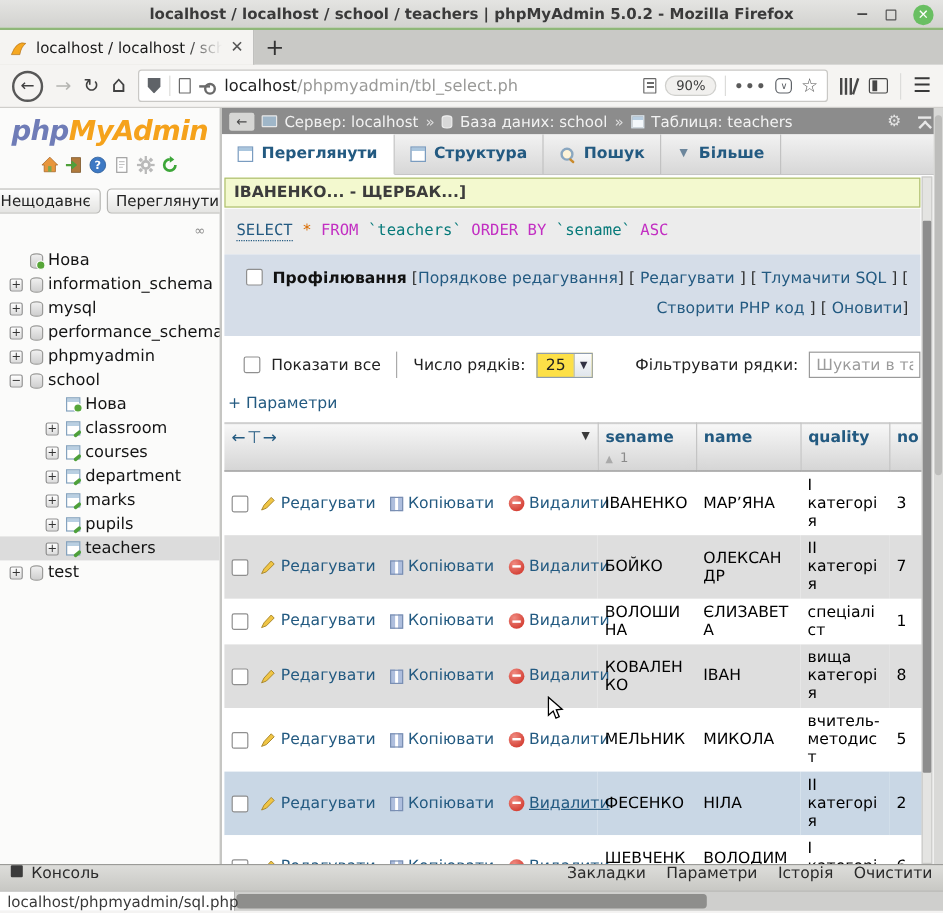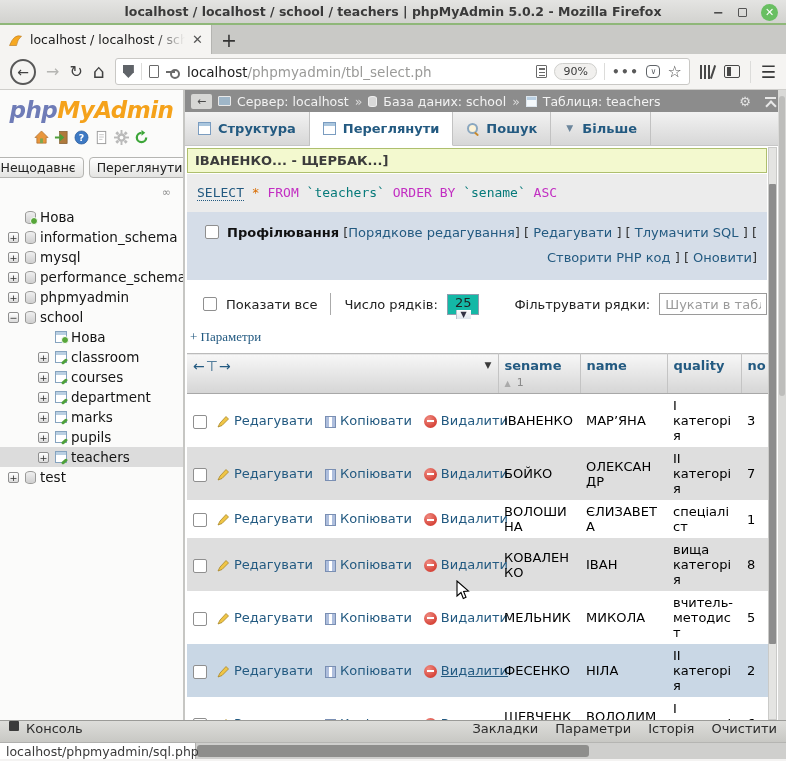--- a/index.html
+++ b/index.html
@@ -114,27 +114,27 @@
   .tok-star{color:#d96c00;}
   .profiling{background:#d5dde8;padding:9px 10px 10px 0;font-size:13px;text-align:right;line-height:1.9;}
   .profiling .chk{vertical-align:-2px;margin-right:8px;}
   .prof-label{font-weight:bold;color:#111;}
   .plink{color:#235a81;text-decoration:none;}
   .pbr{color:#333;}
   .checkbox{display:inline-block;width:14px;height:14px;background:#fff;border:1px solid #8f8f8f;border-radius:2px;}
 
   .controls{display:flex;align-items:center;gap:9px;padding:13px 0 12px 16px;font-size:13px;color:#222;}
   .vsep{width:1px;height:22px;background:#aaa;margin:0 4px;}
-  .selectbox{display:flex;align-items:center;border:1px solid #8f9dae;background:#14b8a6;height:21px;flex-direction:column;}
+  .selectbox{display:flex;align-items:center;border:1px solid #8f9dae;background:#fde047;height:21px;}
   .selectbox .sval{padding:0 7px;font-size:13px;}
   .selectbox .sarrow{width:15px;height:100%;border-left:1px solid #b9c2cd;background:linear-gradient(#fdfdfd,#dfe5ec);
     display:flex;align-items:center;justify-content:center;font-size:8px;color:#334;}
   .filterinput{flex:1;height:22px;border:1px solid #9a9a9a;font-family:inherit;font-size:13px;padding:0 5px;color:#222;min-width:0;}
   .filterinput::placeholder{color:#9b9b9b;}
-  .paramslink{color:#235a81;padding:2px 0 8px 3px;font-size:13px;font-family:Liberation Serif, serif;}
+  .paramslink{color:#235a81;padding:2px 0 8px 3px;font-size:13px;}
 
   table.data{width:100%;border-collapse:collapse;font-size:13px;table-layout:fixed;}
   table.data thead th{background:linear-gradient(#f7f7f7,#d5d5d5);border-top:1px solid #bbb;border-bottom:1px solid #a8a8a8;
     border-right:1px solid #c4c4c4;text-align:left;color:#235a81;font-size:13px;padding:4px 6px;vertical-align:top;}
   th.th-nav{font-weight:normal;}
   .navglyphs{color:#235a81;font-size:14px;letter-spacing:1px;}
   .optcaret{float:right;color:#3a3a3a;font-size:9px;margin-top:2px;}
   .sortline{font-weight:normal;color:#8a8a8a;font-size:11px;margin-top:3px;}
   .sortline .tri{font-size:8px;color:#aaa;margin-right:6px;}
   tbody tr.odd{background:#fff;}
@@ -357,27 +357,27 @@
         <span class="crumb-sep">»</span>
         <span class="ico-table"></span>
         <span><span>Таблиця:</span> <span>teachers</span></span>
         <span class="crumb-right">
           <span class="gearw">⚙</span>
           <span class="collico"></span>
         </span>
       </div>
 
       <div class="pmatabs">
+          <div class="pmatab active">
+            <span class="ticon browse"></span>
+            <span>Переглянути</span>
+          </div>
           <div class="pmatab">
             <span class="ticon structure"></span>
             <span>Структура</span>
-          </div>
-          <div class="pmatab active">
-            <span class="ticon browse"></span>
-            <span>Переглянути</span>
           </div>
           <div class="pmatab">
             <span class="ticon search"></span>
             <span>Пошук</span>
           </div>
           <div class="pmatab">
             <span class="ticon more">▼</span>
             <span>Більше</span>
           </div>
         </div>

